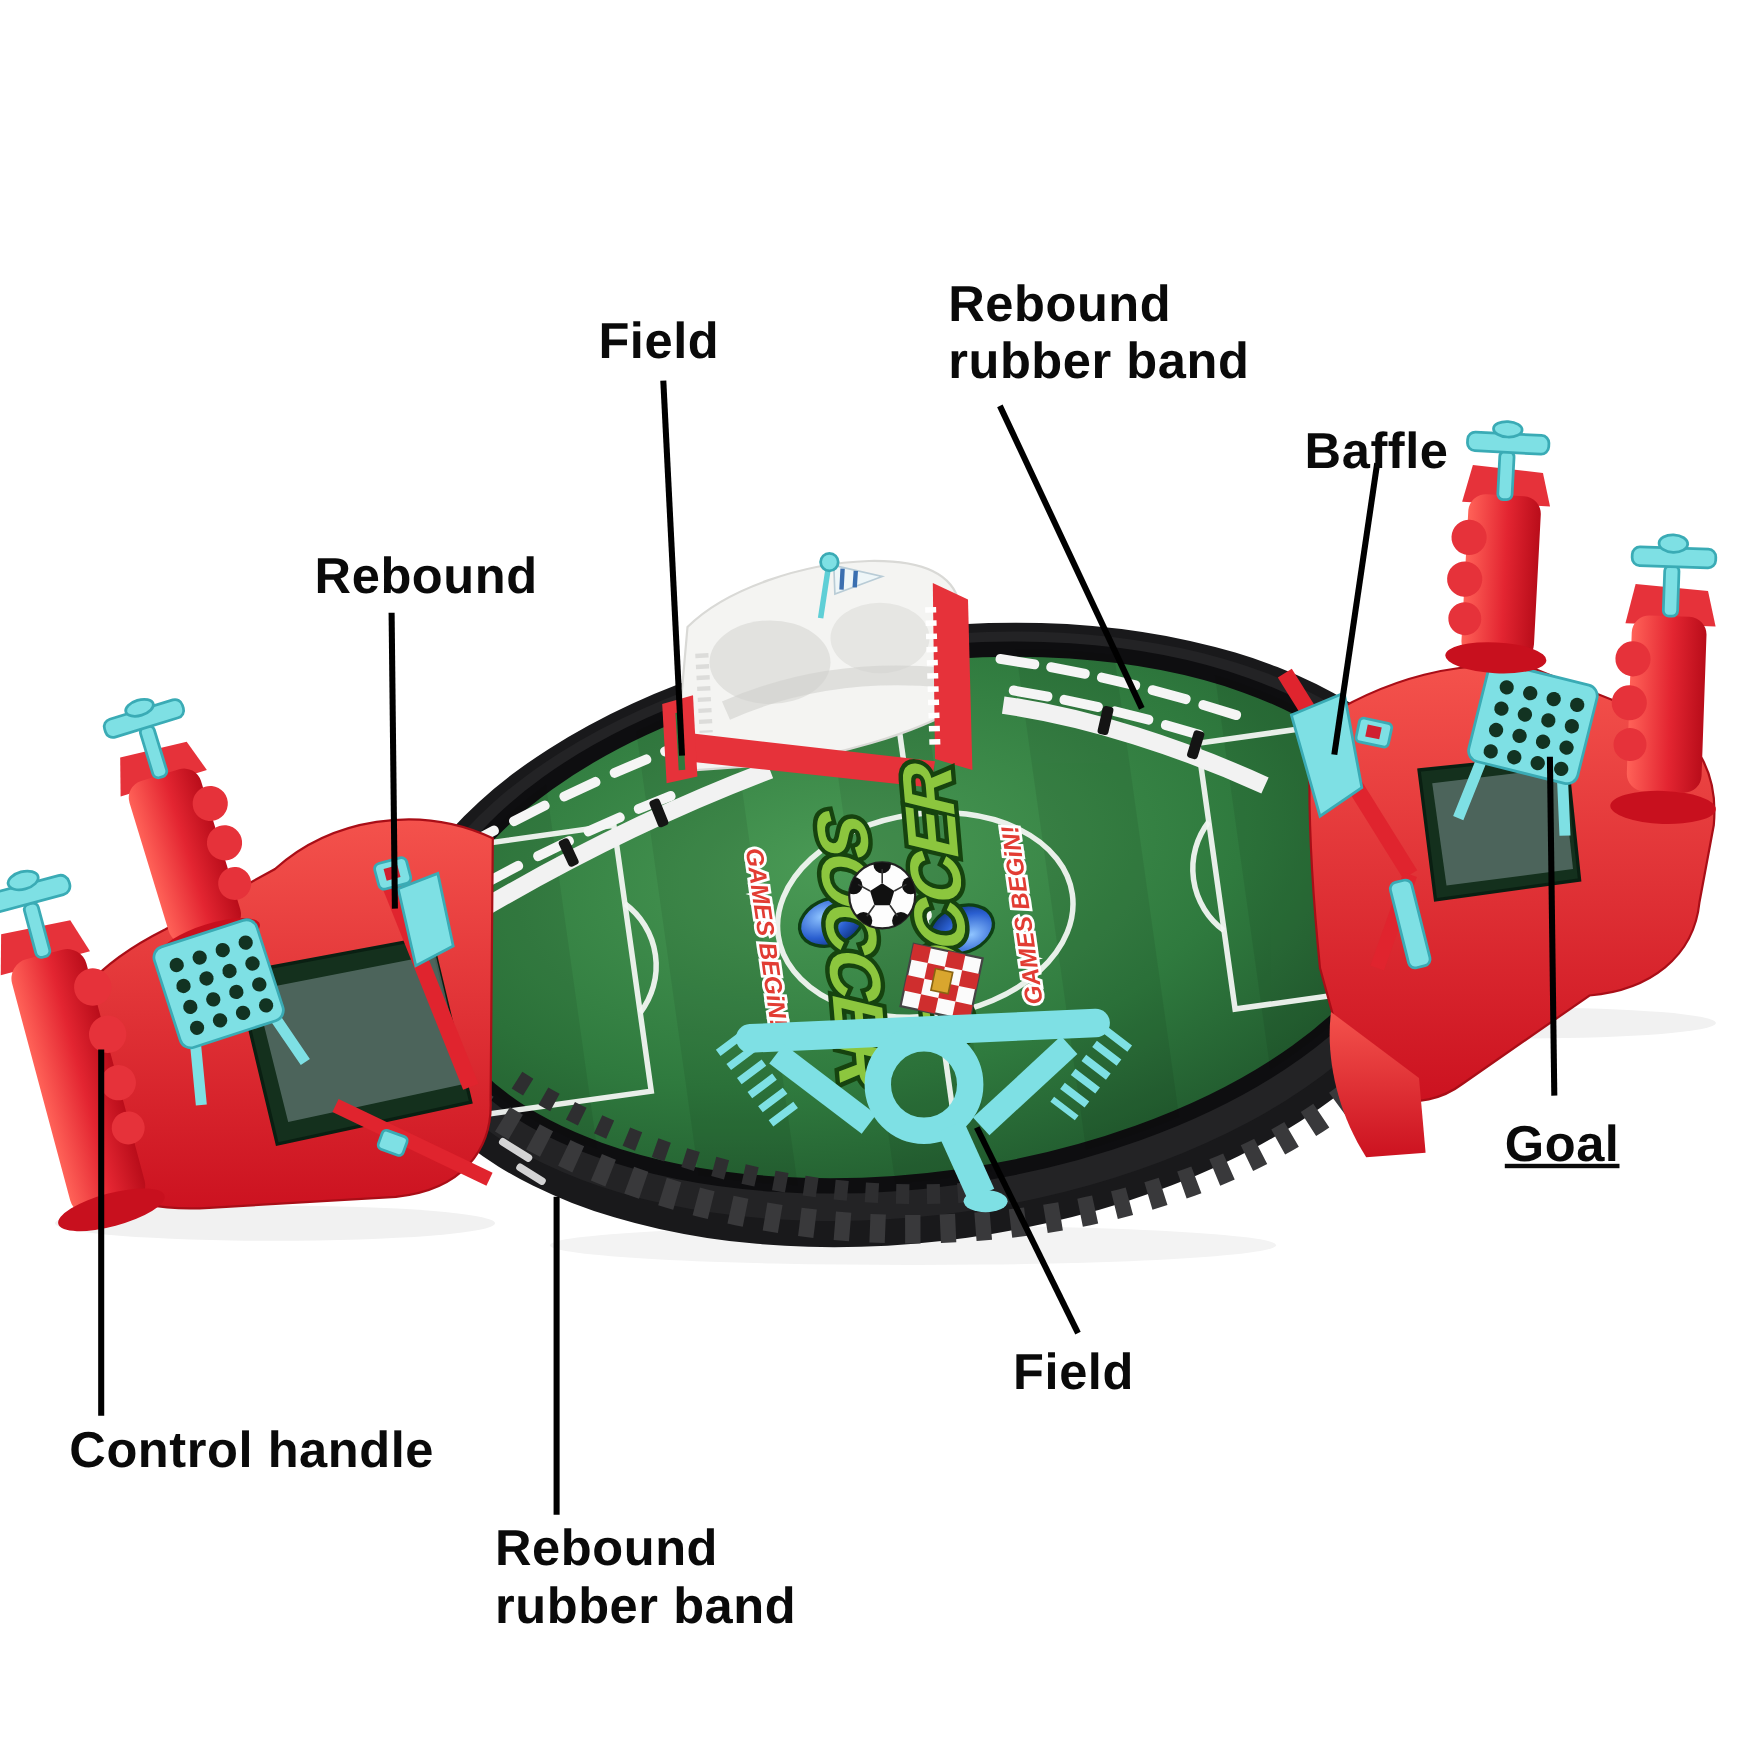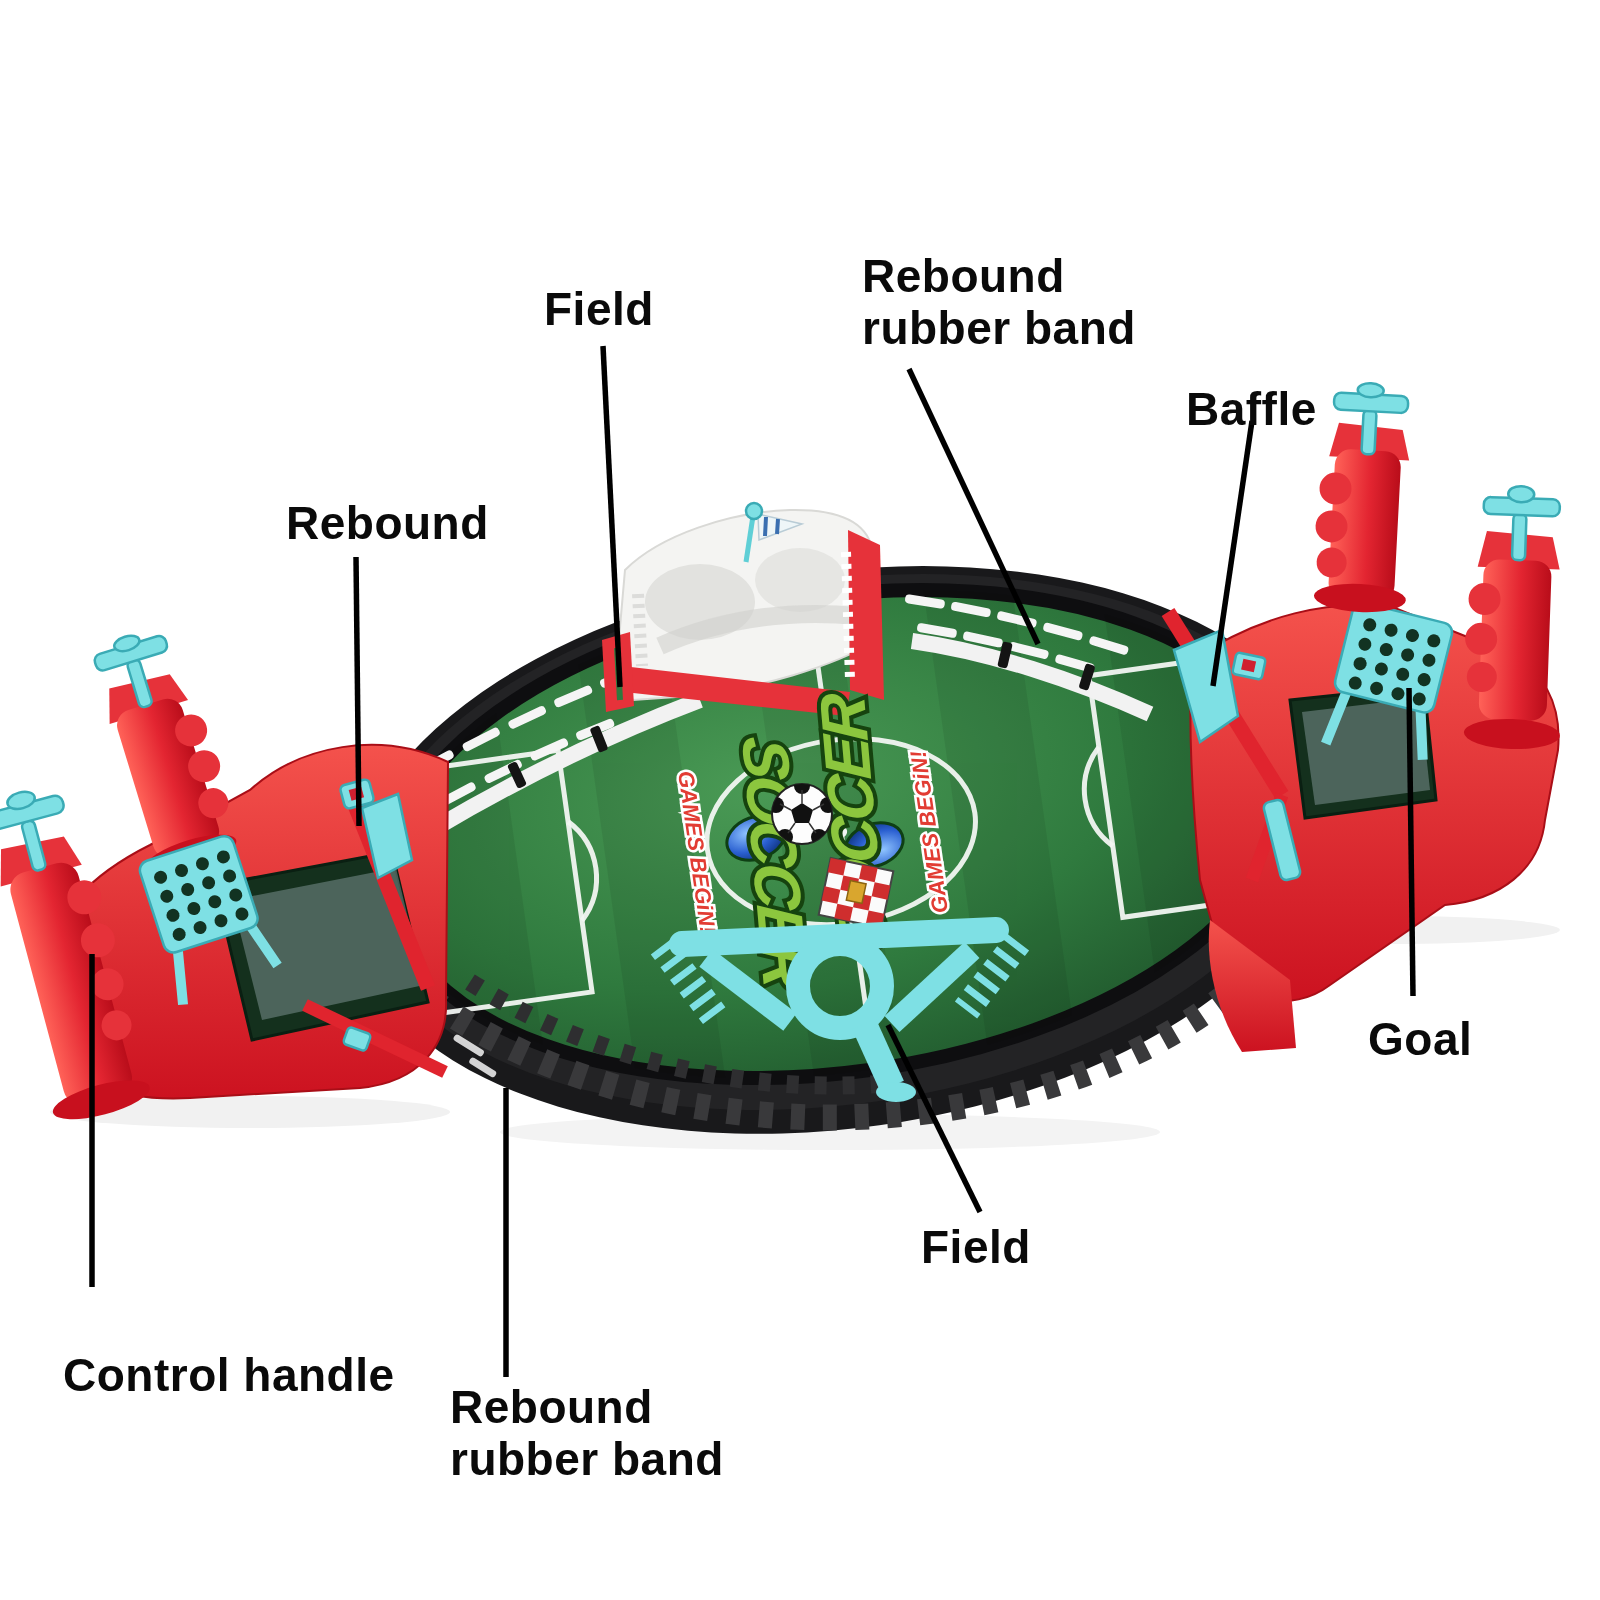--- a/index.html
+++ b/index.html
@@ -344,22 +344,22 @@
 
 <div class="label" style="left:862px;top:250px;">
   <span>Rebound</span>
   <span>rubber band</span>
 </div>
 
 <div class="label" style="left:1186px;top:383px;">Baffle</div>
 
 <div class="label" style="left:286px;top:497px;">Rebound</div>
 
-<div class="label" style="left:1368px;top:1013px;">Goal</div>
-
-<div class="label" style="left:63px;top:1349px;">Control handle</div>
+<div class="label" style="left:1368px;top:1013px;text-decoration:underline;">Goal</div>
+
+<div class="label" style="left:63px;top:1292px;">Control handle</div>
 
 <div class="label" style="left:450px;top:1381px;">
   <span>Rebound</span>
   <span>rubber band</span>
 </div>
 
 <div class="label" style="left:921px;top:1221px;">Field</div>
 
 </body></html>

